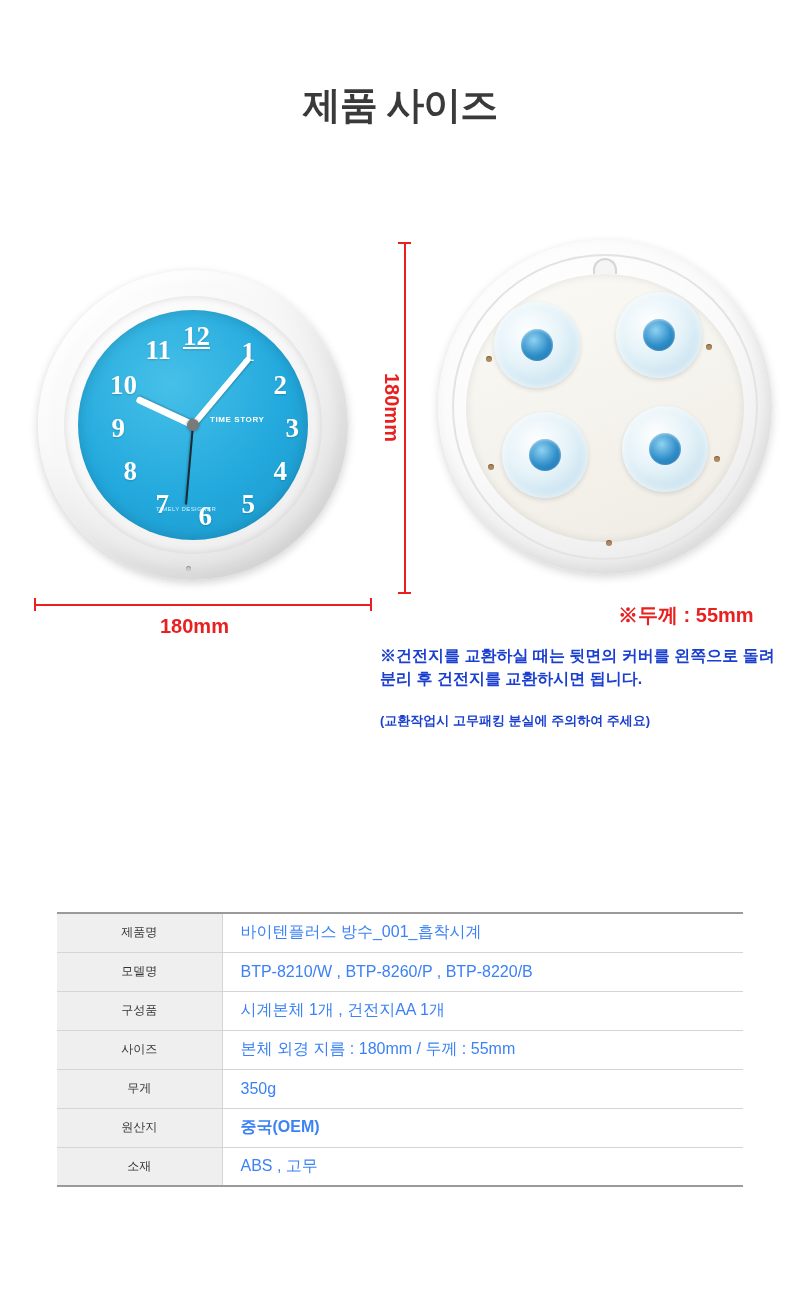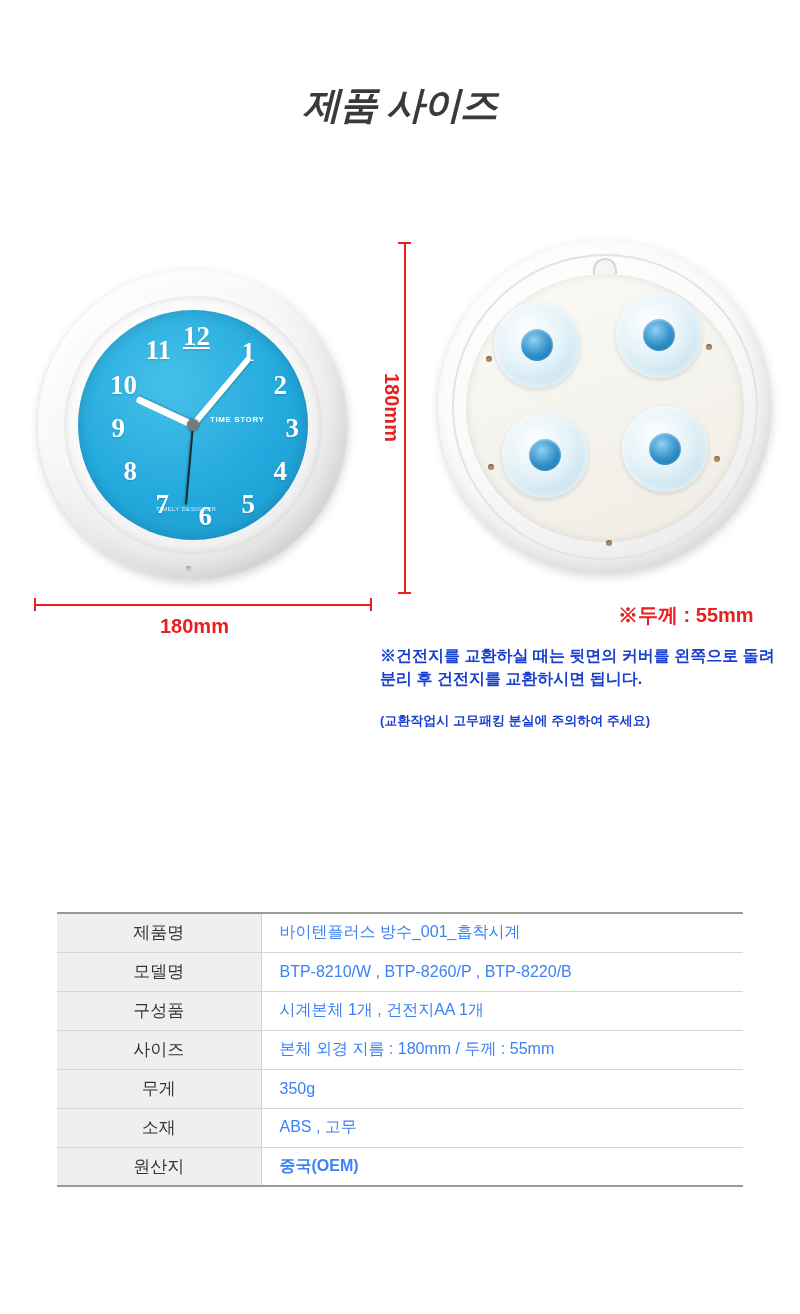--- a/index.html
+++ b/index.html
@@ -13,21 +13,21 @@
   .page { position: relative; width: 800px; height: 1314px; overflow: hidden; }
 
   
   .section-title {
     text-align: center;
     font-size: 38px;
     font-weight: bold;
     color: #3a3a3a;
     letter-spacing: -1px;
   }
-  #title-size { position: absolute; top: 80px; left: 0; width: 800px; font-style: italic; }
+  #title-size { position: absolute; top: 80px; left: 0; width: 800px; }
   #title-info { position: absolute; top: 790px; left: 0; width: 800px; }
 
   
   .img-area { position: absolute; top: 228px; left: 0; width: 800px; height: 520px; }
 
   
   .clock-front {
     position: absolute; left: 38px; top: 42px;
     width: 310px; height: 310px;
     border-radius: 50%;
@@ -160,25 +160,25 @@
 
   
   .info-table {
     position: absolute; left: 57px; top: 912px; width: 686px;
     border-collapse: collapse;
     border-top: 2px solid #9a9a9a;
     border-bottom: 2px solid #9a9a9a;
   }
   .info-table tr { height: 39px; }
   .info-table th {
-    width: 204px;
+    width: 165px;
     background: #efefef;
     border-bottom: 1px solid #d5d5d5;
     border-right: 1px solid #d5d5d5;
-    font-size: 17px; font-weight: normal; color: #333;
+    font-size: 12px; font-weight: normal; color: #333;
     text-align: center;
   }
   .info-table td {
     border-bottom: 1px solid #d5d5d5;
     padding-left: 18px;
     font-size: 16px; color: #3b82f6;
   }
   .info-table tr:last-child th, .info-table tr:last-child td { border-bottom: none; }
   .info-table td.bold { font-weight: bold; }
 </style>
@@ -269,23 +269,23 @@
       </tr>
       <tr>
         <th>사이즈</th>
         <td>본체 외경 지름 : 180mm / 두께 : 55mm</td>
       </tr>
       <tr>
         <th>무게</th>
         <td>350g</td>
       </tr>
       <tr>
+        <th>원산지</th>
+        <td class="bold">중국(OEM)</td>
+      </tr>
+      <tr>
         <th>소재</th>
         <td>ABS , 고무</td>
       </tr>
-      <tr>
-        <th>원산지</th>
-        <td class="bold">중국(OEM)</td>
-      </tr>
     </tbody>
   </table>
 
 </div>
 
 </body></html>

